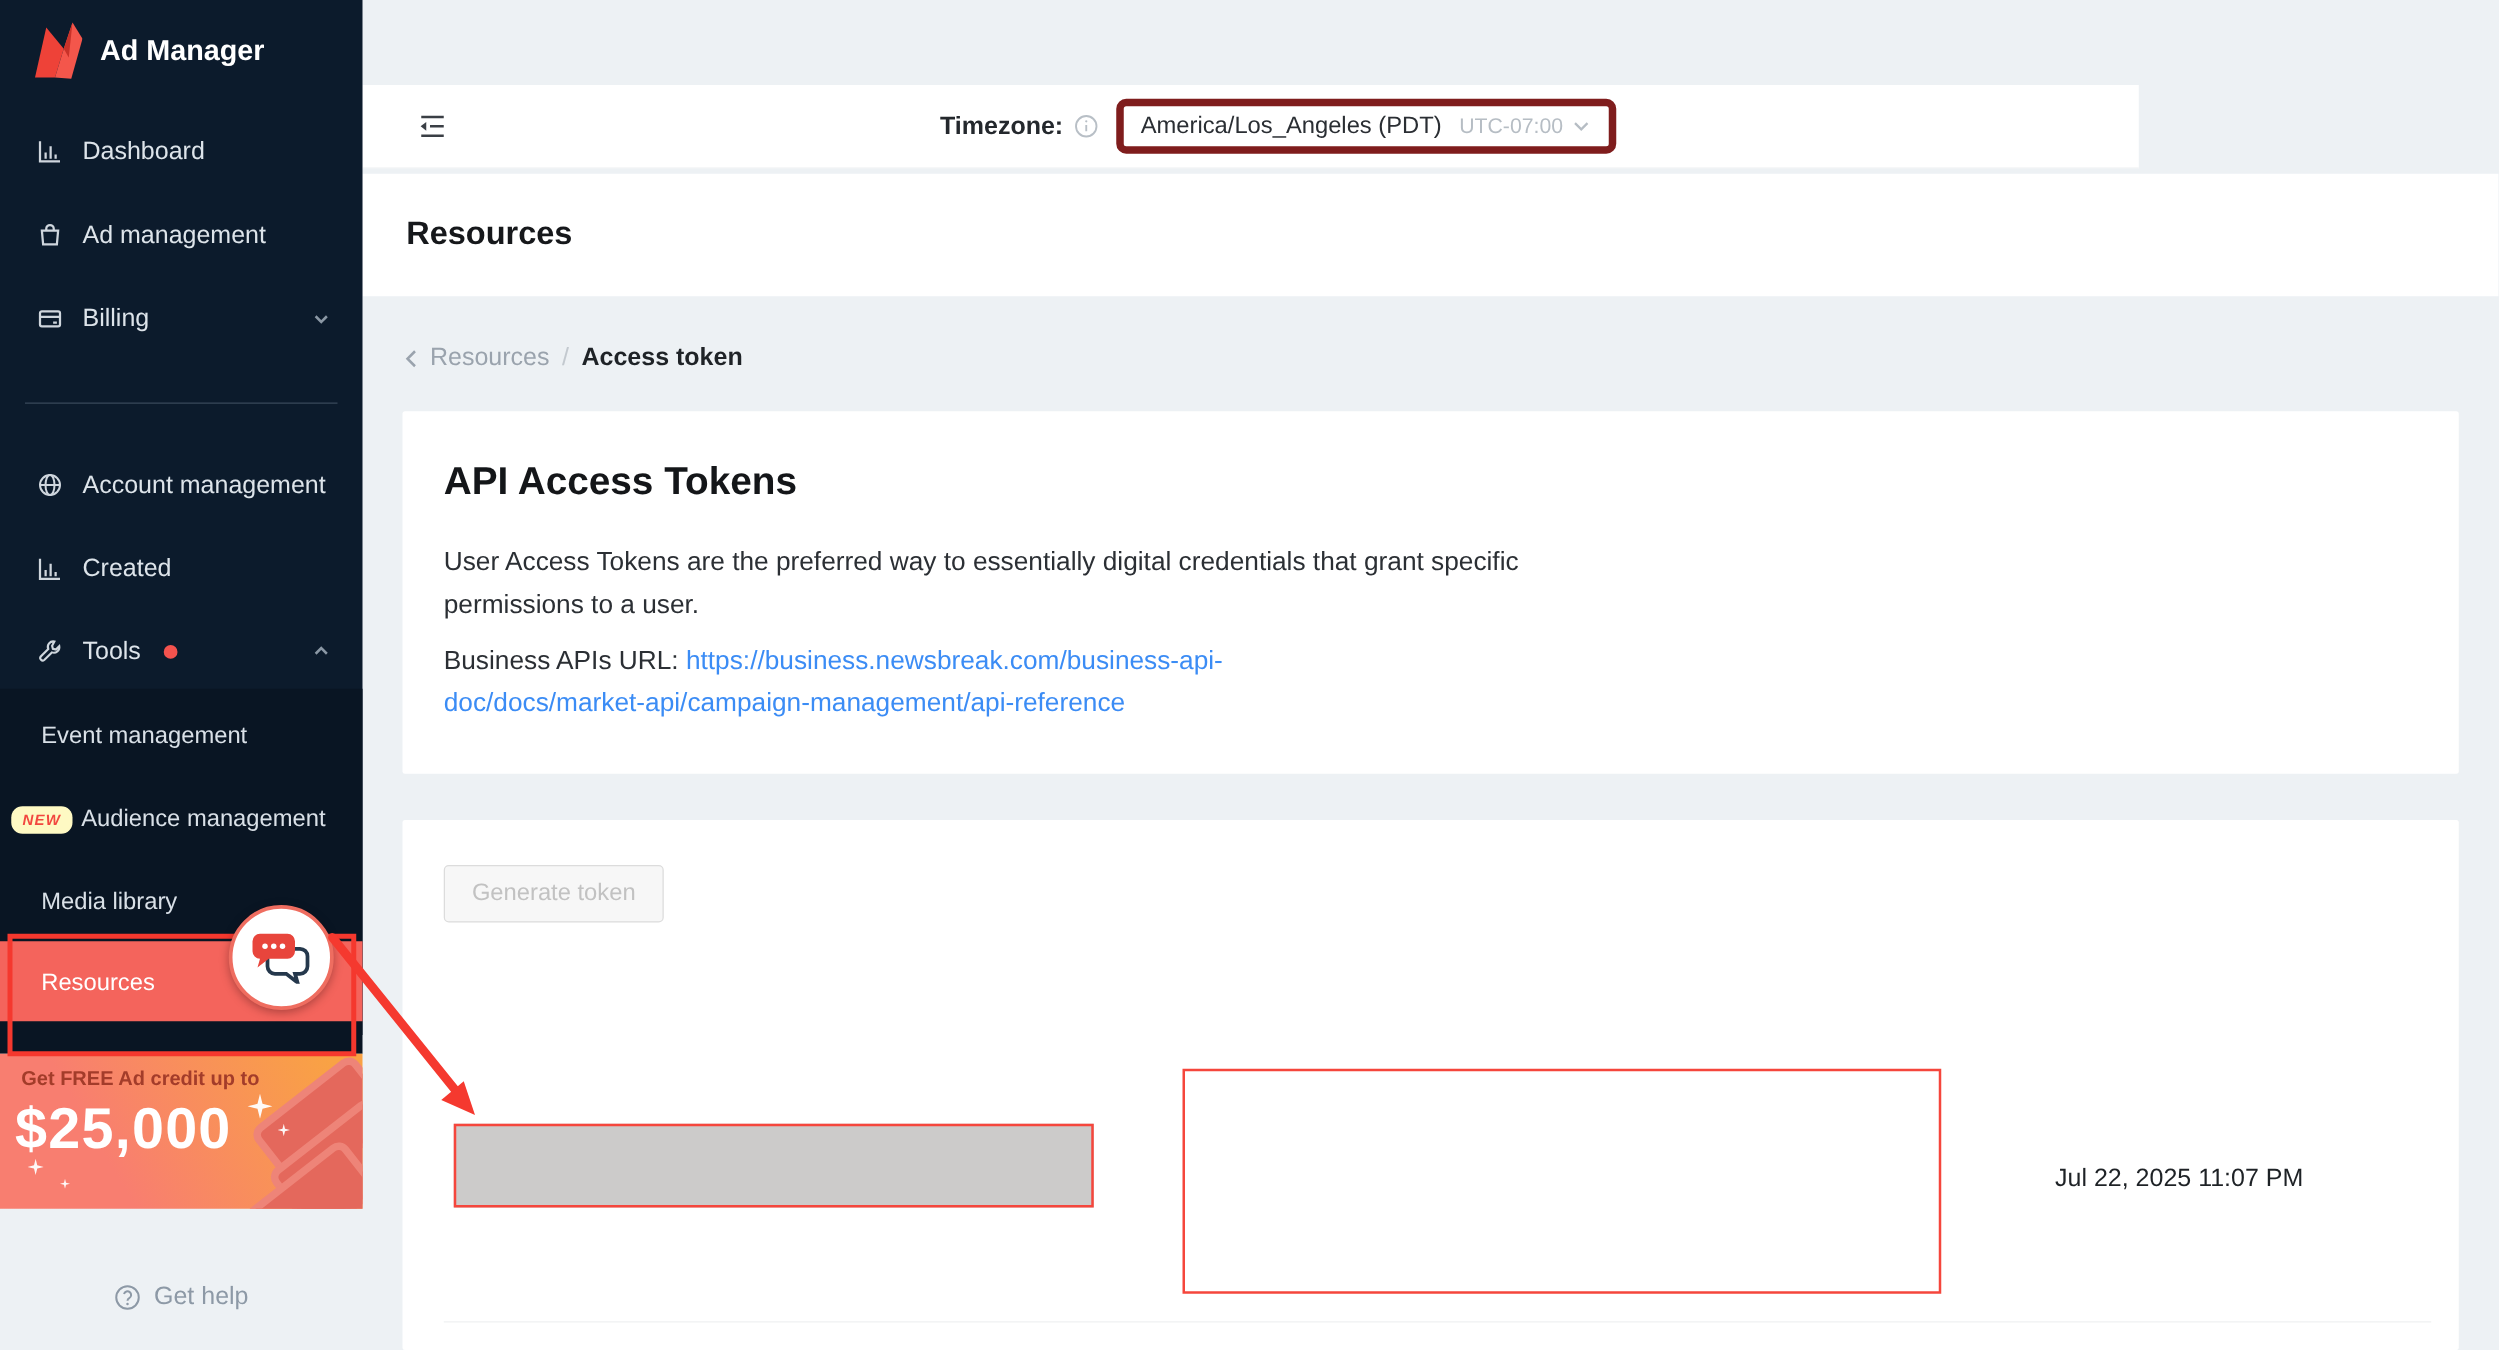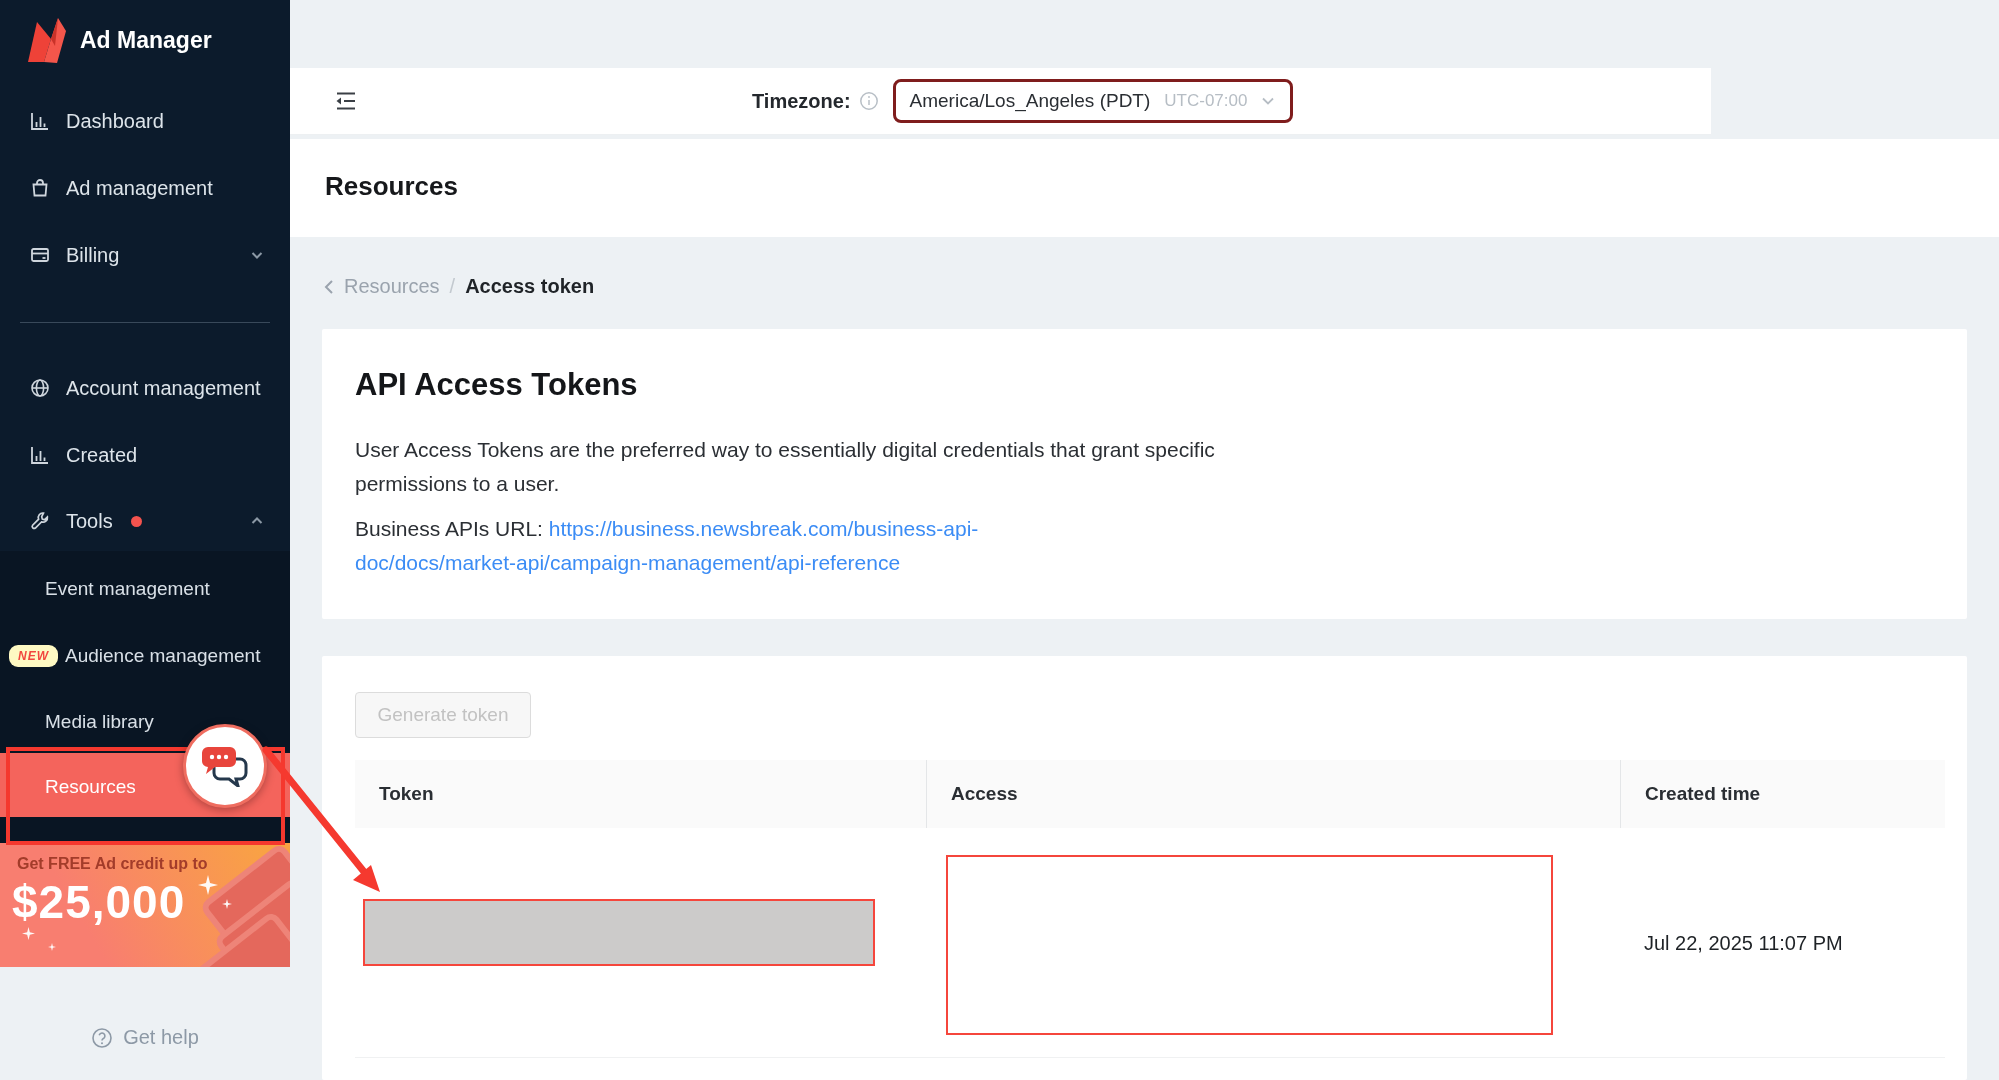--- a/index.html
+++ b/index.html
@@ -13,21 +13,21 @@
   .logo-row { position:absolute; top:16px; left:22px; display:flex; align-items:center; gap:14px; }
   .logo-text { color:#ffffff; font-size:23px; font-weight:bold; }
   .nav-item { position:absolute; left:0; width:290px; height:44px; display:flex;
               align-items:center; padding-left:30px; gap:16px; color:#dde4ea;
               font-size:20px; cursor:pointer; }
   .nav-item .chev { position:absolute; right:26px; color:#8b98a5; }
   .red-dot { width:11px; height:11px; border-radius:50%; background:#f4534e; margin-left:2px; }
   .side-divider { position:absolute; top:322px; left:20px; width:250px; height:1px; background:#33435300; border-top:1px solid #39495a; }
   .submenu-block { position:absolute; top:551px; left:0; width:290px; height:292px; background:#091523; }
   .sub-item { position:absolute; left:0; width:290px; height:44px; display:flex;
-              align-items:center; padding-left:45px; color:#d9e0e7; font-size:19px; cursor:pointer; z-index:3;}
+              align-items:center; padding-left:33px; color:#d9e0e7; font-size:19px; cursor:pointer; z-index:3;}
   .sub-item.with-badge { padding-left:9px; gap:7px; }
   .new-badge { background:#fef9c3; color:#f2473f; font-size:12px; font-weight:bold;
                font-style:italic; padding:4px 9px; border-radius:9px; letter-spacing:1px; }
   .active-row { position:absolute; top:753px; left:0; width:290px; height:64px; background:#f4645c; z-index:2;}
   .sub-item.active { color:#ffffff; }
   .annotation-box { position:absolute; left:6px; top:747px; width:279px; height:98px;
                     border:4px solid #f5382e; z-index:6; }
   
   .promo { position:absolute; top:843px; left:0; width:290px; height:124px;
            background:linear-gradient(60deg,#f87e70 30%,#f9a244 92%); overflow:hidden; cursor:pointer; }
@@ -42,21 +42,21 @@
               background:#ffffff; border:3px solid #ef6d60; z-index:7; display:flex; align-items:center;
               justify-content:center; box-shadow:0 2px 8px rgba(40,10,10,.35); cursor:pointer; }
 
   
   .topbar { position:absolute; left:290px; top:68px; width:1421px; height:67px; background:#ffffff;
             border-bottom:1px solid #edf0f2; }
   .fold-btn { position:absolute; left:43px; top:20px; cursor:pointer; }
   .tz-group { position:absolute; left:462px; top:11px; height:44px; display:flex; align-items:center; }
   .tz-label { font-size:20px; font-weight:bold; color:#24282d; }
   .tz-info { margin-left:8px; display:flex; }
-  .tz-select { margin-left:14px; width:400px; height:44px; border:3px solid #7f1d1d; border-radius:8px;
+  .tz-select { margin-left:14px; width:400px; height:44px; border:6px solid #7f1d1d; border-radius:8px;
                display:flex; align-items:center; padding:0 14px; cursor:pointer; background:#fff; }
   .tz-value { font-size:19px; color:#2a2e33; }
   .tz-offset { font-size:17px; color:#b6bdc4; margin-left:14px; }
   .tz-chev { margin-left:auto; display:flex; }
 
   
   .header-band { position:absolute; left:290px; top:139px; width:1709px; height:98px; background:#ffffff; }
   .page-title { position:absolute; left:35px; top:32px; font-size:26px; font-weight:bold; color:#16181b; }
   .breadcrumb { position:absolute; left:322px; top:275px; display:flex; align-items:center; gap:10px; font-size:20px; }
   .bc-back { color:#9aa3ad; display:flex; align-items:center; gap:8px; cursor:pointer; }
@@ -304,25 +304,20 @@
     <p class="api-url-line api-url-1">
       <span>Business APIs URL: </span><span class="link">https://business.newsbreak.com/business-api-</span>
     </p>
     <p class="api-url-line api-url-2">
       <span class="link">doc/docs/market-api/campaign-management/api-reference</span>
     </p>
   </div>
 
   <div class="card card2">
     <button class="gen-btn">Generate token</button>
-    <div class="thead">
-      <div class="th th-token">Token</div>
-      <div class="th th-access">Access</div>
-      <div class="th th-created">Created time</div>
-    </div>
     <div class="trow">
       <div class="redacted-token"></div>
       <div class="access-outline"></div>
       <span class="created-time">Jul 22, 2025 11:07 PM</span>
     </div>
   </div>
 
   <svg class="arrow-overlay" viewBox="0 0 1999 1080">
     <line x1="266" y1="750" x2="365" y2="873" stroke="#f5392f" stroke-width="7" stroke-linecap="round"></line>
     <polygon points="380,892 353,880 371,865" fill="#f5392f"></polygon>

